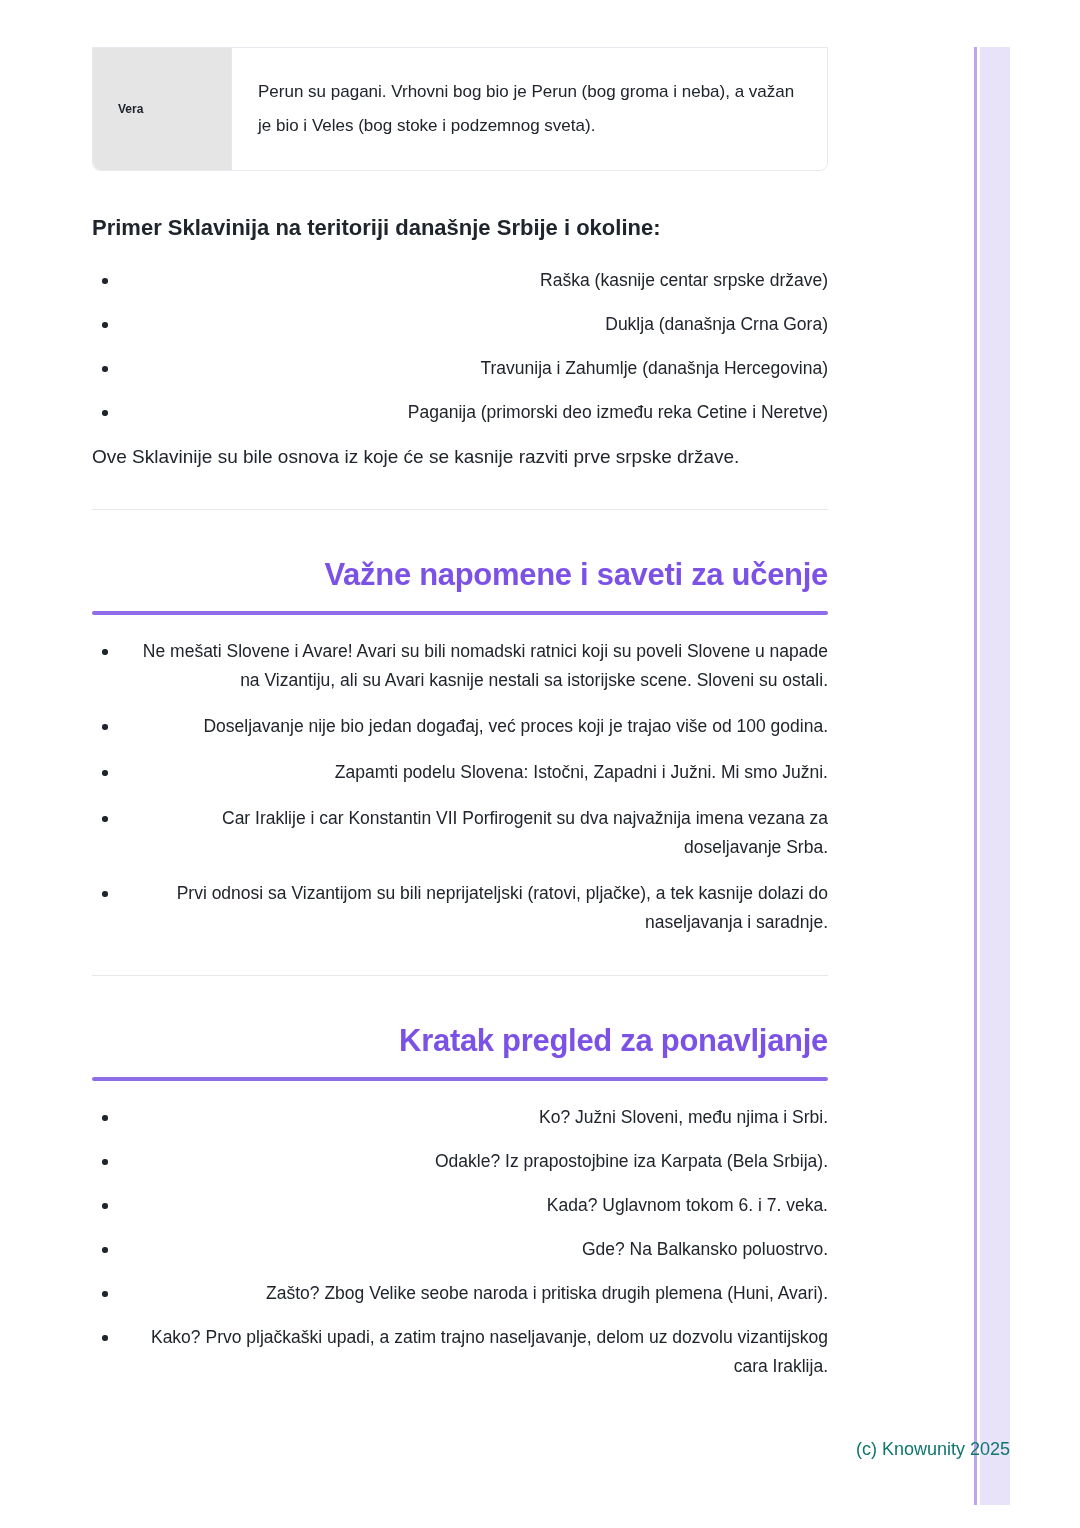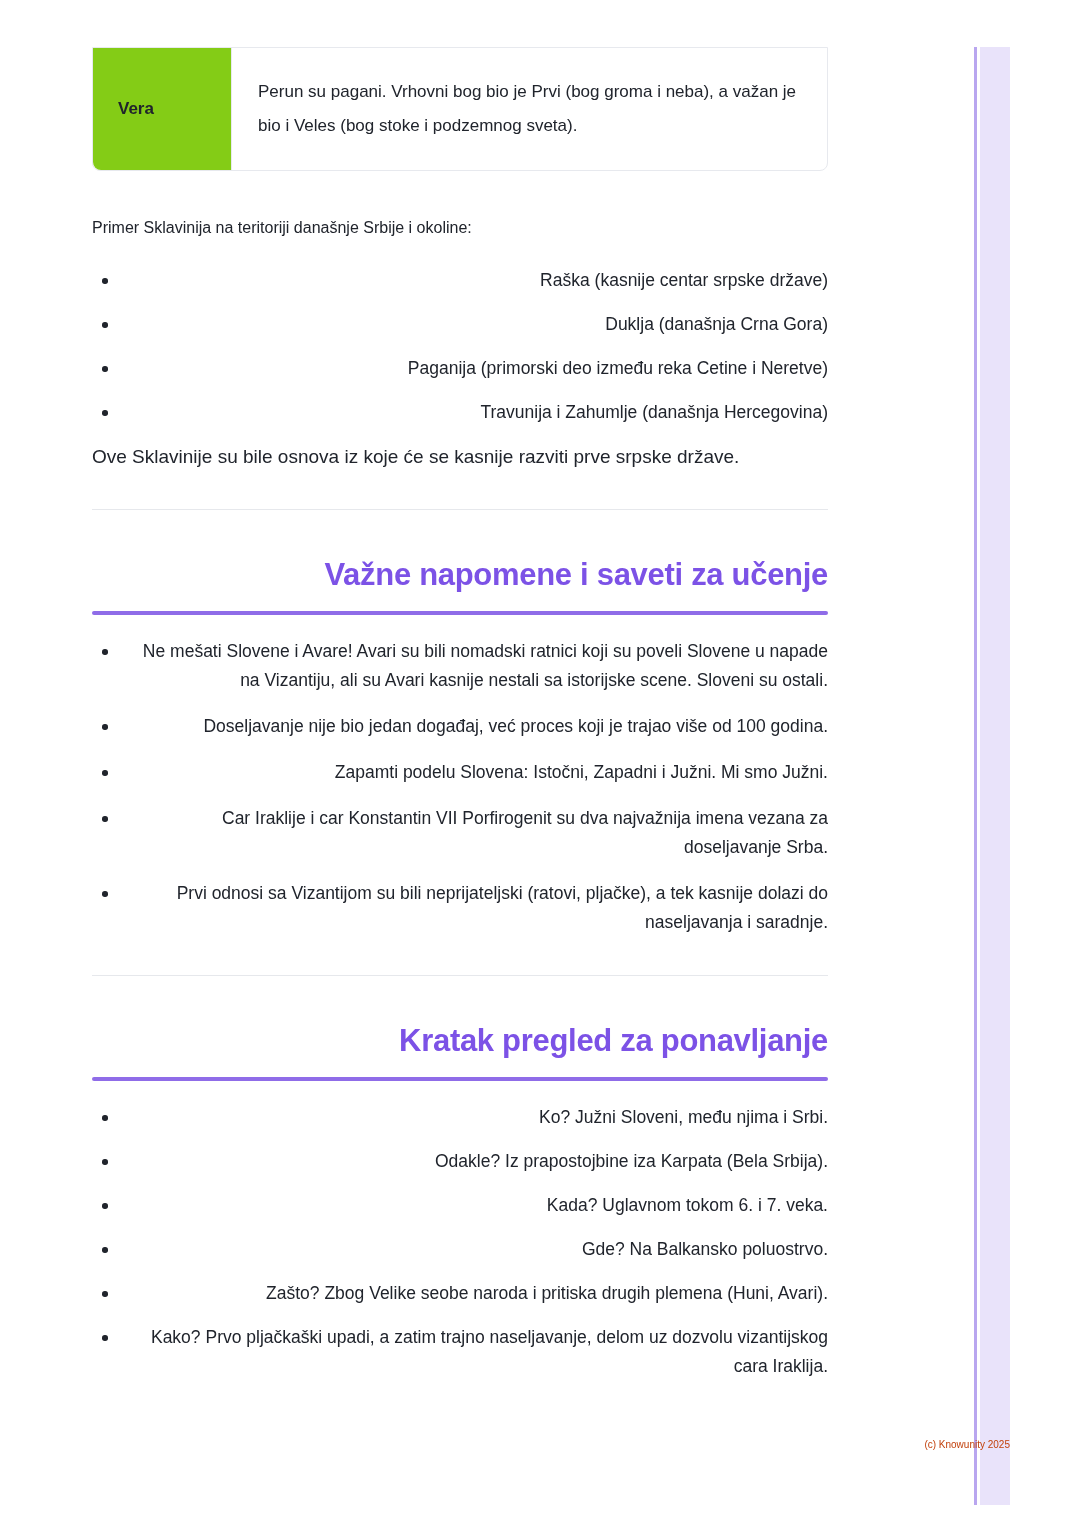--- a/index.html
+++ b/index.html
@@ -28,42 +28,42 @@
   .info-table {
     display: flex;
     border: 1px solid #e7e9ee;
     border-radius: 0 0 8px 8px;
     background: #ffffff;
     box-sizing: border-box;
   }
   .info-table .label-cell {
     width: 139px;
     box-sizing: border-box;
-    background: #84cc16;
+    background: #e5e5e5;
     border-right: 1px solid #e7e9ee;
     display: flex;
     align-items: center;
     padding: 0 25px;
-    font-size: 17px;
+    font-size: 12px;
     font-weight: 700;
     border-radius: 0 0 0 8px;
   }
   .info-table .value-cell {
     flex: 1;
     padding: 27px 26px;
     font-size: 17px;
     line-height: 34px;
   }
 
   
   .sub-heading {
     margin: 45px 0 0 0;
-    font-size: 16px;
+    font-size: 22px;
     line-height: 24px;
-    font-weight: 400;
+    font-weight: 700;
   }
   .section-heading {
     margin: 46px 0 0 0;
     font-size: 31px;
     line-height: 38px;
     font-weight: 700;
     color: #7c52e6;
     letter-spacing: -0.3px;
     text-align: right;
   }
@@ -129,47 +129,47 @@
     height: 1458px;
     background: #b9a6ef;
     z-index: 1;
   }
 
   
   .copyright {
     position: absolute;
     top: 1439px;
     right: 70px;
-    font-size: 10px;
-    color: #c2410c;
+    font-size: 18px;
+    color: #0f766e;
     z-index: 3;
   }
 </style>
 </head>
 <body>
 
 <div class="side-rail-line"></div>
 <div class="side-rail"></div>
 
 <div class="content">
 
   <div class="info-table">
     <div class="label-cell">
       <span>Vera</span>
     </div>
-    <div class="value-cell"><span>Perun su </span><span class="b">pagani</span><span>. Vrhovni bog bio je </span><span class="b">Prvi</span><span> (bog groma i neba), a važan je bio i </span><span class="b">Veles</span><span> (bog stoke i podzemnog sveta).</span></div>
+    <div class="value-cell"><span>Perun su </span><span class="b">pagani</span><span>. Vrhovni bog bio je </span><span class="b">Perun</span><span> (bog groma i neba), a važan je bio i </span><span class="b">Veles</span><span> (bog stoke i podzemnog sveta).</span></div>
   </div>
 
   <h3 class="sub-heading">Primer Sklavinija na teritoriji današnje Srbije i okoline:</h3>
 
   <ul class="bullet-list">
       <li><span>Raška (kasnije centar srpske države)</span></li>
       <li><span>Duklja (današnja Crna Gora)</span></li>
+      <li><span>Travunija i Zahumlje (današnja Hercegovina)</span></li>
       <li><span>Paganija (primorski deo između reka Cetine i Neretve)</span></li>
-      <li><span>Travunija i Zahumlje (današnja Hercegovina)</span></li>
     </ul>
 
   <p class="closing-paragraph">Ove Sklavinije su bile osnova iz koje će se kasnije razviti prve srpske države.</p>
 
   <hr class="section-divider">
 
   <h2 class="section-heading">Važne napomene i saveti za učenje</h2>
   <div class="heading-rule"></div>
 
   <ul class="bullet-list spaced after-rule">

